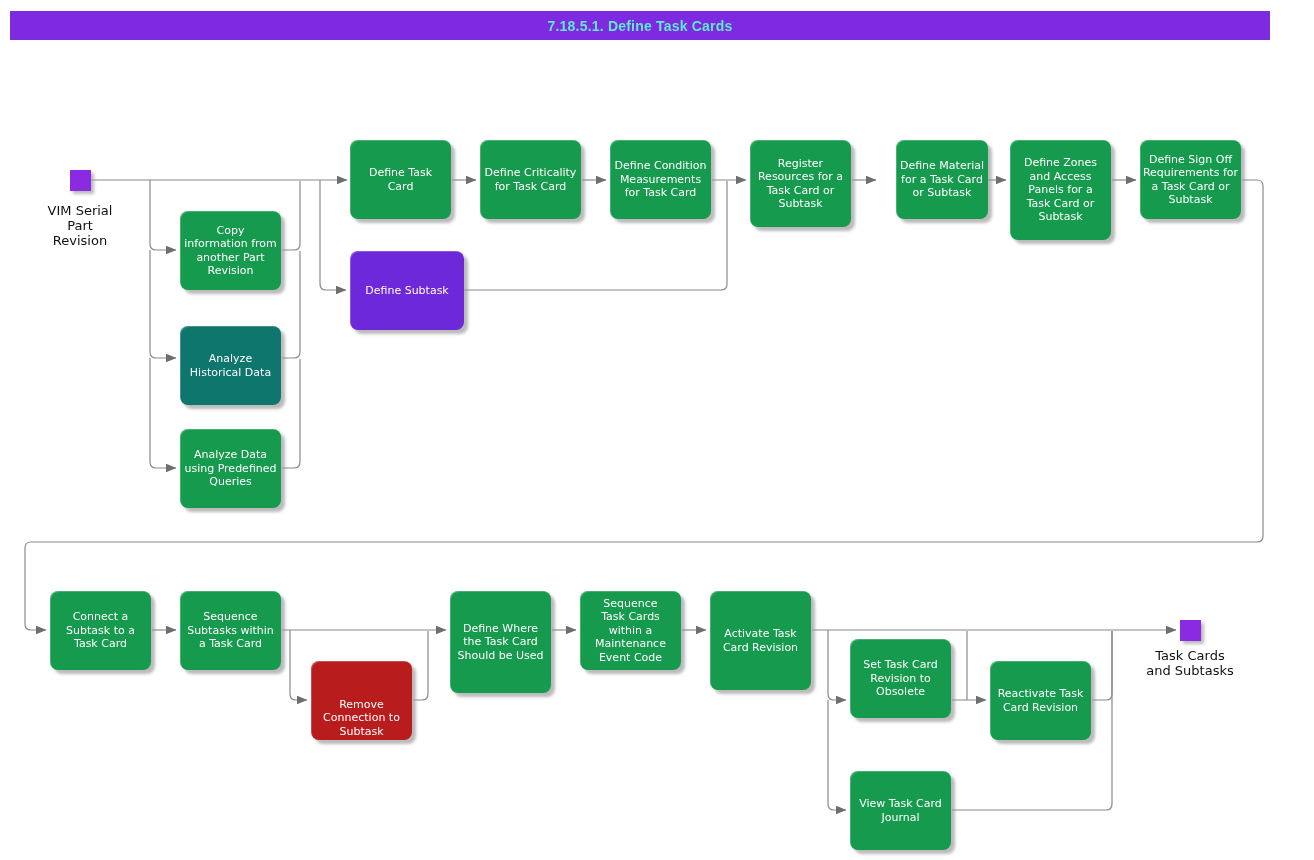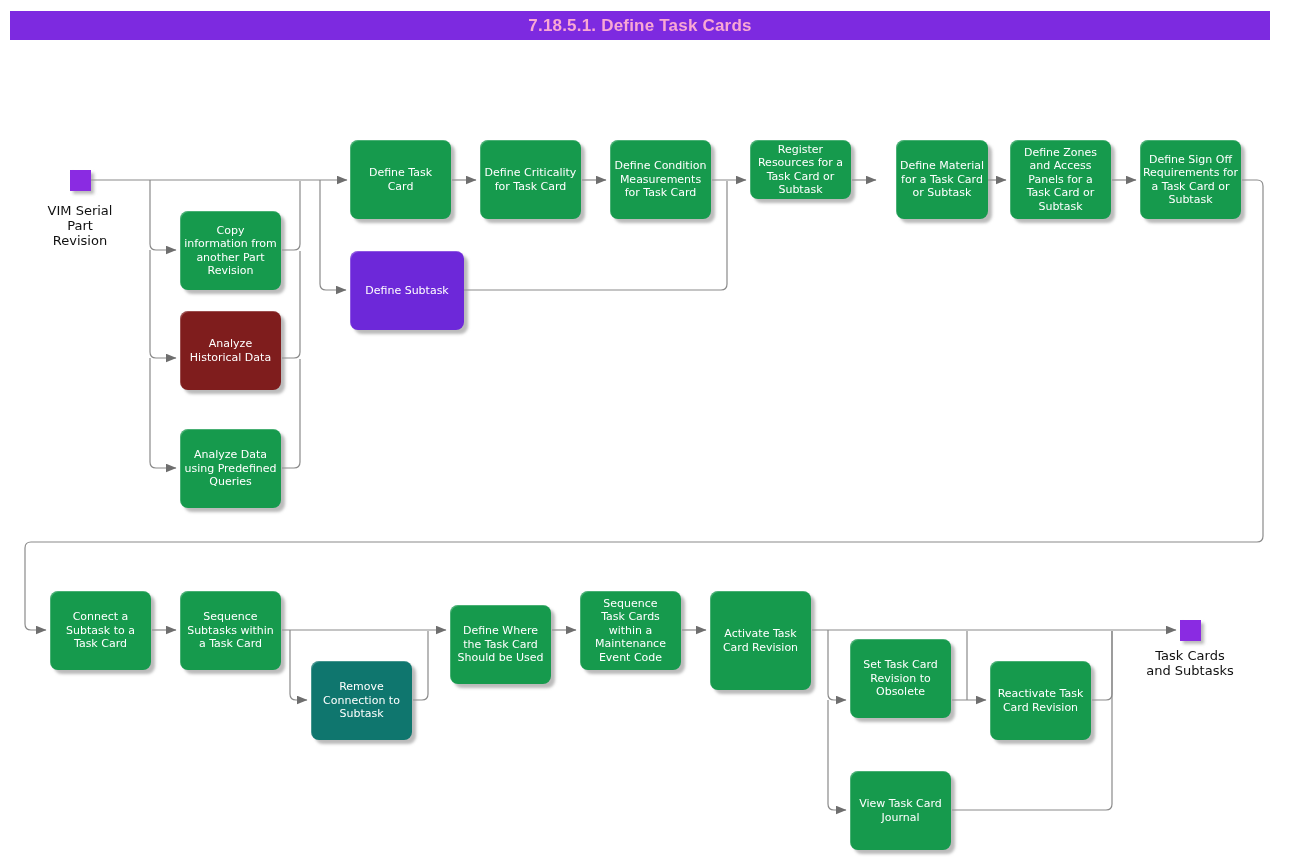--- a/index.html
+++ b/index.html
@@ -3,21 +3,21 @@
 <meta charset="utf-8">
 <style>
   html,body{margin:0;padding:0;background:#ffffff;}
   body{width:1314px;height:860px;position:relative;overflow:hidden;
        font-family:"DejaVu Sans","Liberation Sans",sans-serif;}
 
   .canvas{position:absolute;left:0;top:0;width:1314px;height:860px;background:#ffffff;}
 
   .header-bar{position:absolute;left:10px;top:11px;width:1260px;height:29px;
     display:flex;align-items:center;justify-content:center;}
-  .header-bar .title{color:#f9a8d4;font-weight:bold;font-size:17px;
+  .header-bar .title{color:#5eead4;font-weight:bold;font-size:14px;
     font-family:"Liberation Sans",sans-serif;letter-spacing:.2px;}
 
   #edge-layer{position:absolute;left:0;top:0;width:1314px;height:860px;}
 
   .node{position:absolute;border-radius:8px;
     display:flex;align-items:center;justify-content:center;text-align:center;
     color:#ffffff;font-size:11px;line-height:13.5px;cursor:pointer;
     box-shadow:inset 1px 1px 0 rgba(255,255,255,.22), 4px 4px 3px rgba(150,150,150,.65);}
   .node .lbl{white-space:pre-line;padding:2px;}
 
@@ -86,51 +86,51 @@
       </div>
       <div class="node" style="left: 480px; top: 140px; width: 101px; height: 79px; background: rgb(22, 154, 77); color: rgb(255, 255, 255);">
         <span class="lbl">Define Criticality
 for Task Card</span>
       </div>
       <div class="node" style="left: 610px; top: 140px; width: 101px; height: 79px; background: rgb(22, 154, 77); color: rgb(255, 255, 255);">
         <span class="lbl">Define Condition
 Measurements
 for Task Card</span>
       </div>
-      <div class="node" style="left: 750px; top: 140px; width: 101px; height: 59px; background: rgb(22, 154, 77); color: rgb(255, 255, 255);">
+      <div class="node" style="left: 750px; top: 140px; width: 101px; height: 87px; background: rgb(22, 154, 77); color: rgb(255, 255, 255);">
         <span class="lbl">Register
 Resources for a
 Task Card or
 Subtask</span>
       </div>
       <div class="node" style="left: 880px; top: 140px; width: 92px; height: 79px; background: rgb(22, 154, 77); color: rgb(255, 255, 255); margin-left: 16px;">
         <span class="lbl">Define Material
 for a Task Card
 or Subtask</span>
       </div>
-      <div class="node" style="left: 1010px; top: 140px; width: 101px; height: 79px; background: rgb(22, 154, 77); color: rgb(255, 255, 255);">
+      <div class="node" style="left: 1010px; top: 140px; width: 101px; height: 100px; background: rgb(22, 154, 77); color: rgb(255, 255, 255);">
         <span class="lbl">Define Zones
 and Access
 Panels for a
 Task Card or
 Subtask</span>
       </div>
       <div class="node" style="left: 1140px; top: 140px; width: 101px; height: 79px; background: rgb(22, 154, 77); color: rgb(255, 255, 255);">
         <span class="lbl">Define Sign Off
 Requirements for
 a Task Card or
 Subtask</span>
       </div>
       <div class="node" style="left: 180px; top: 211px; width: 101px; height: 79px; background: rgb(22, 154, 77); color: rgb(255, 255, 255);">
         <span class="lbl">Copy
 information from
 another Part
 Revision</span>
       </div>
-      <div class="node" style="left: 180px; top: 311px; width: 101px; height: 79px; background: #7f1d1d; color: rgb(255, 255, 255);">
+      <div class="node" style="left: 180px; top: 326px; width: 101px; height: 79px; background: #0f766e; color: rgb(255, 255, 255);">
         <span class="lbl">Analyze
 Historical Data</span>
       </div>
       <div class="node" style="left: 180px; top: 429px; width: 101px; height: 79px; background: rgb(22, 154, 77); color: rgb(255, 255, 255);">
         <span class="lbl">Analyze Data
 using Predefined
 Queries</span>
       </div>
       <div class="node" style="left: 350px; top: 251px; width: 114px; height: 79px; background: #6d28d9; color: rgb(255, 255, 255);">
         <span class="lbl">Define Subtask</span>
@@ -138,26 +138,26 @@
       <div class="node" style="left: 50px; top: 591px; width: 101px; height: 79px; background: rgb(22, 154, 77); color: rgb(255, 255, 255);">
         <span class="lbl">Connect a
 Subtask to a
 Task Card</span>
       </div>
       <div class="node" style="left: 180px; top: 591px; width: 101px; height: 79px; background: rgb(22, 154, 77); color: rgb(255, 255, 255);">
         <span class="lbl">Sequence
 Subtasks within
 a Task Card</span>
       </div>
-      <div class="node" style="left: 311px; top: 661px; width: 101px; height: 79px; background: #0f766e; color: rgb(255, 255, 255);">
+      <div class="node" style="left: 311px; top: 661px; width: 101px; height: 79px; background: #b91c1c; color: rgb(255, 255, 255); align-items: flex-end;">
         <span class="lbl">Remove
 Connection to
 Subtask</span>
       </div>
-      <div class="node" style="left: 450px; top: 591px; width: 101px; height: 79px; background: rgb(22, 154, 77); color: rgb(255, 255, 255); margin-top: 14px;">
+      <div class="node" style="left: 450px; top: 591px; width: 101px; height: 102px; background: rgb(22, 154, 77); color: rgb(255, 255, 255);">
         <span class="lbl">Define Where
 the Task Card
 Should be Used</span>
       </div>
       <div class="node" style="left: 580px; top: 591px; width: 101px; height: 79px; background: rgb(22, 154, 77); color: rgb(255, 255, 255);">
         <span class="lbl">Sequence
 Task Cards
 within a
 Maintenance
 Event Code</span>

